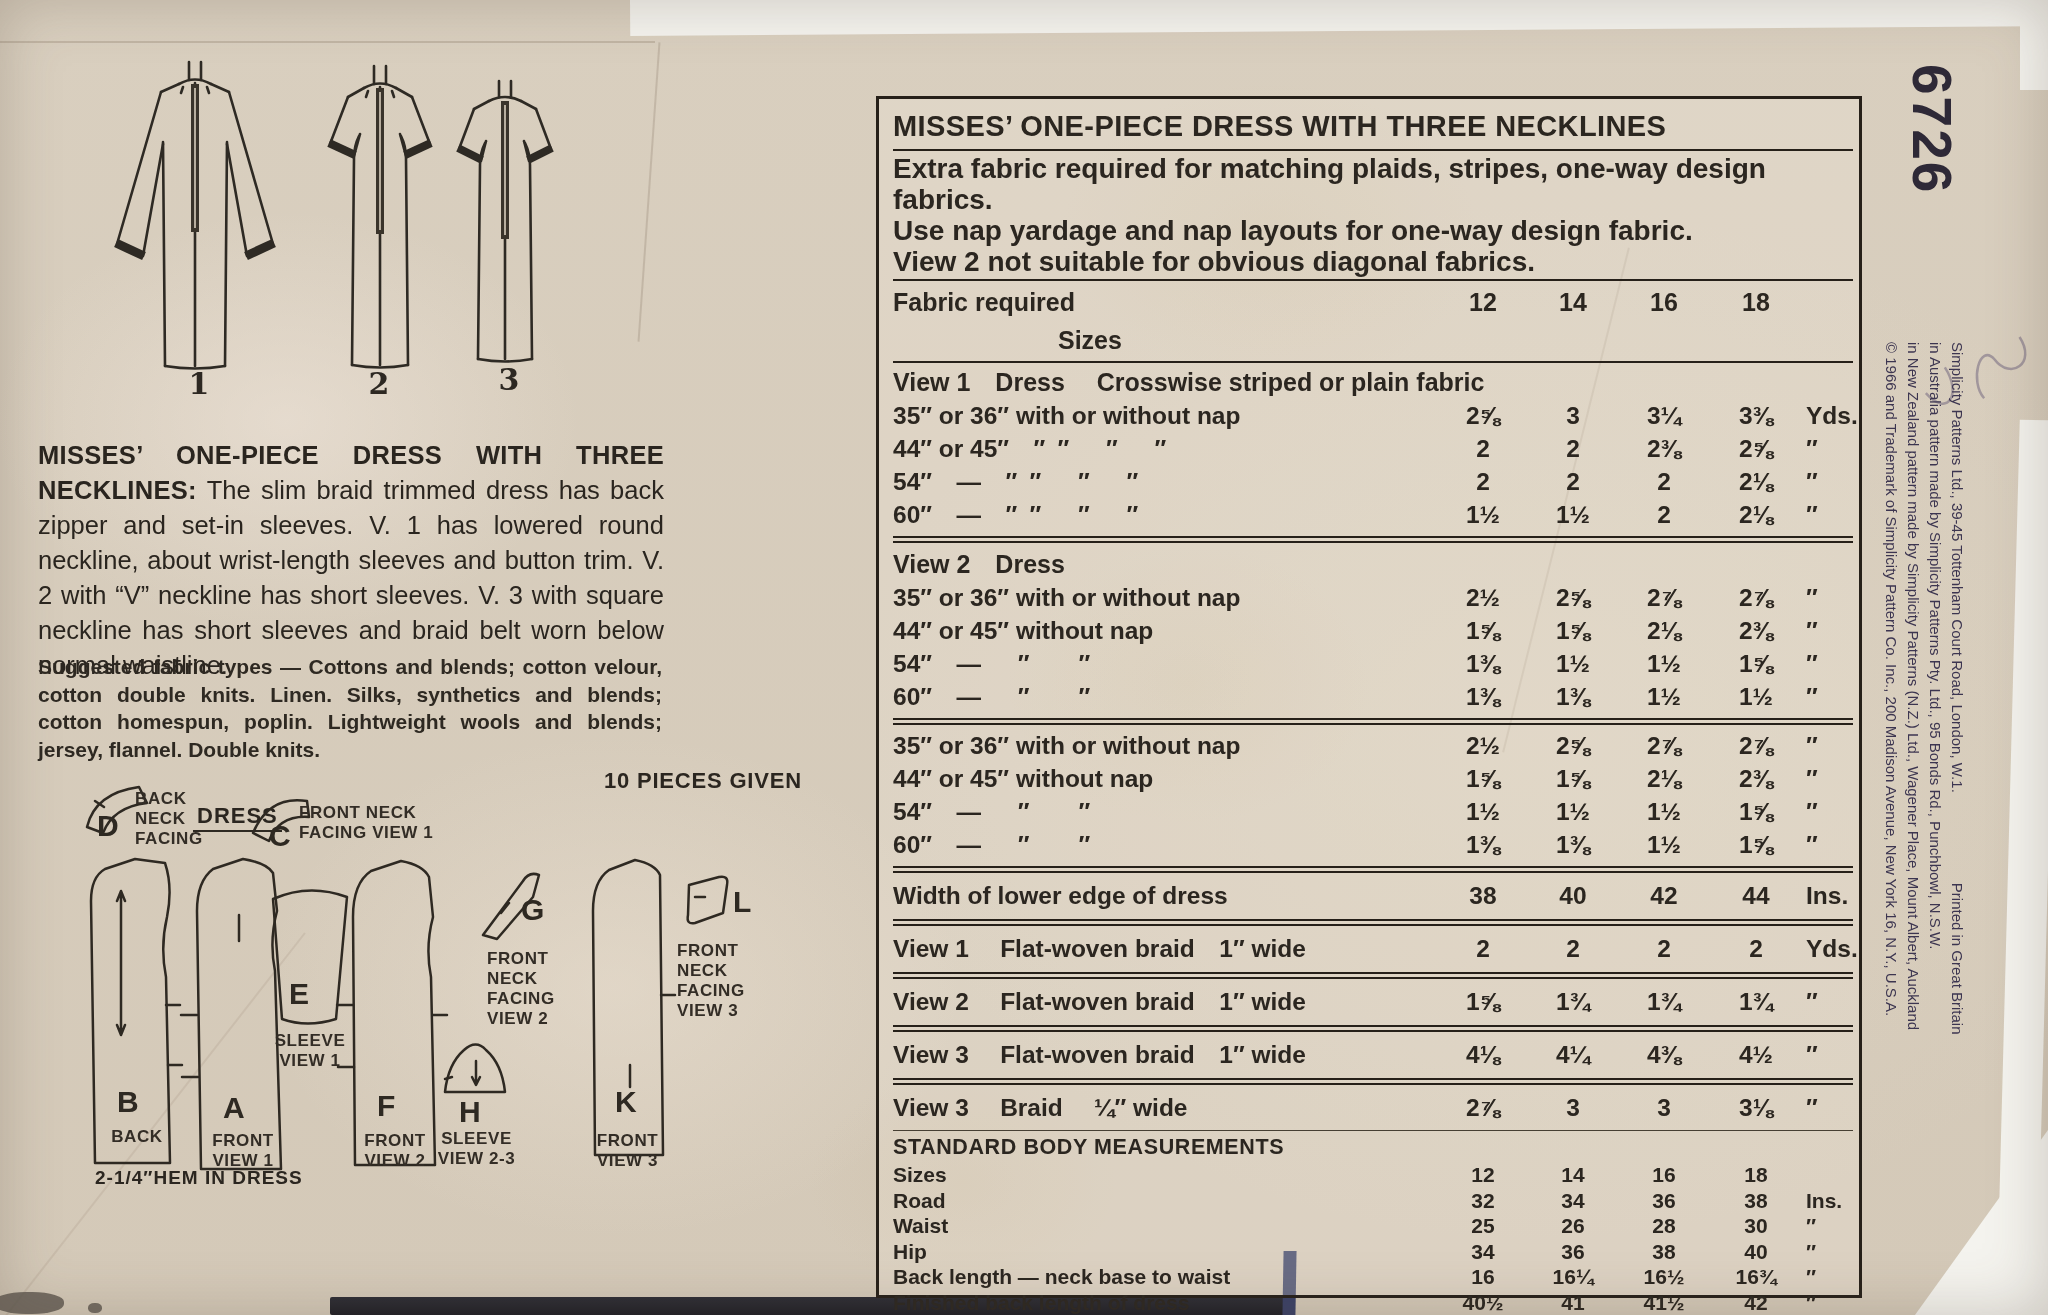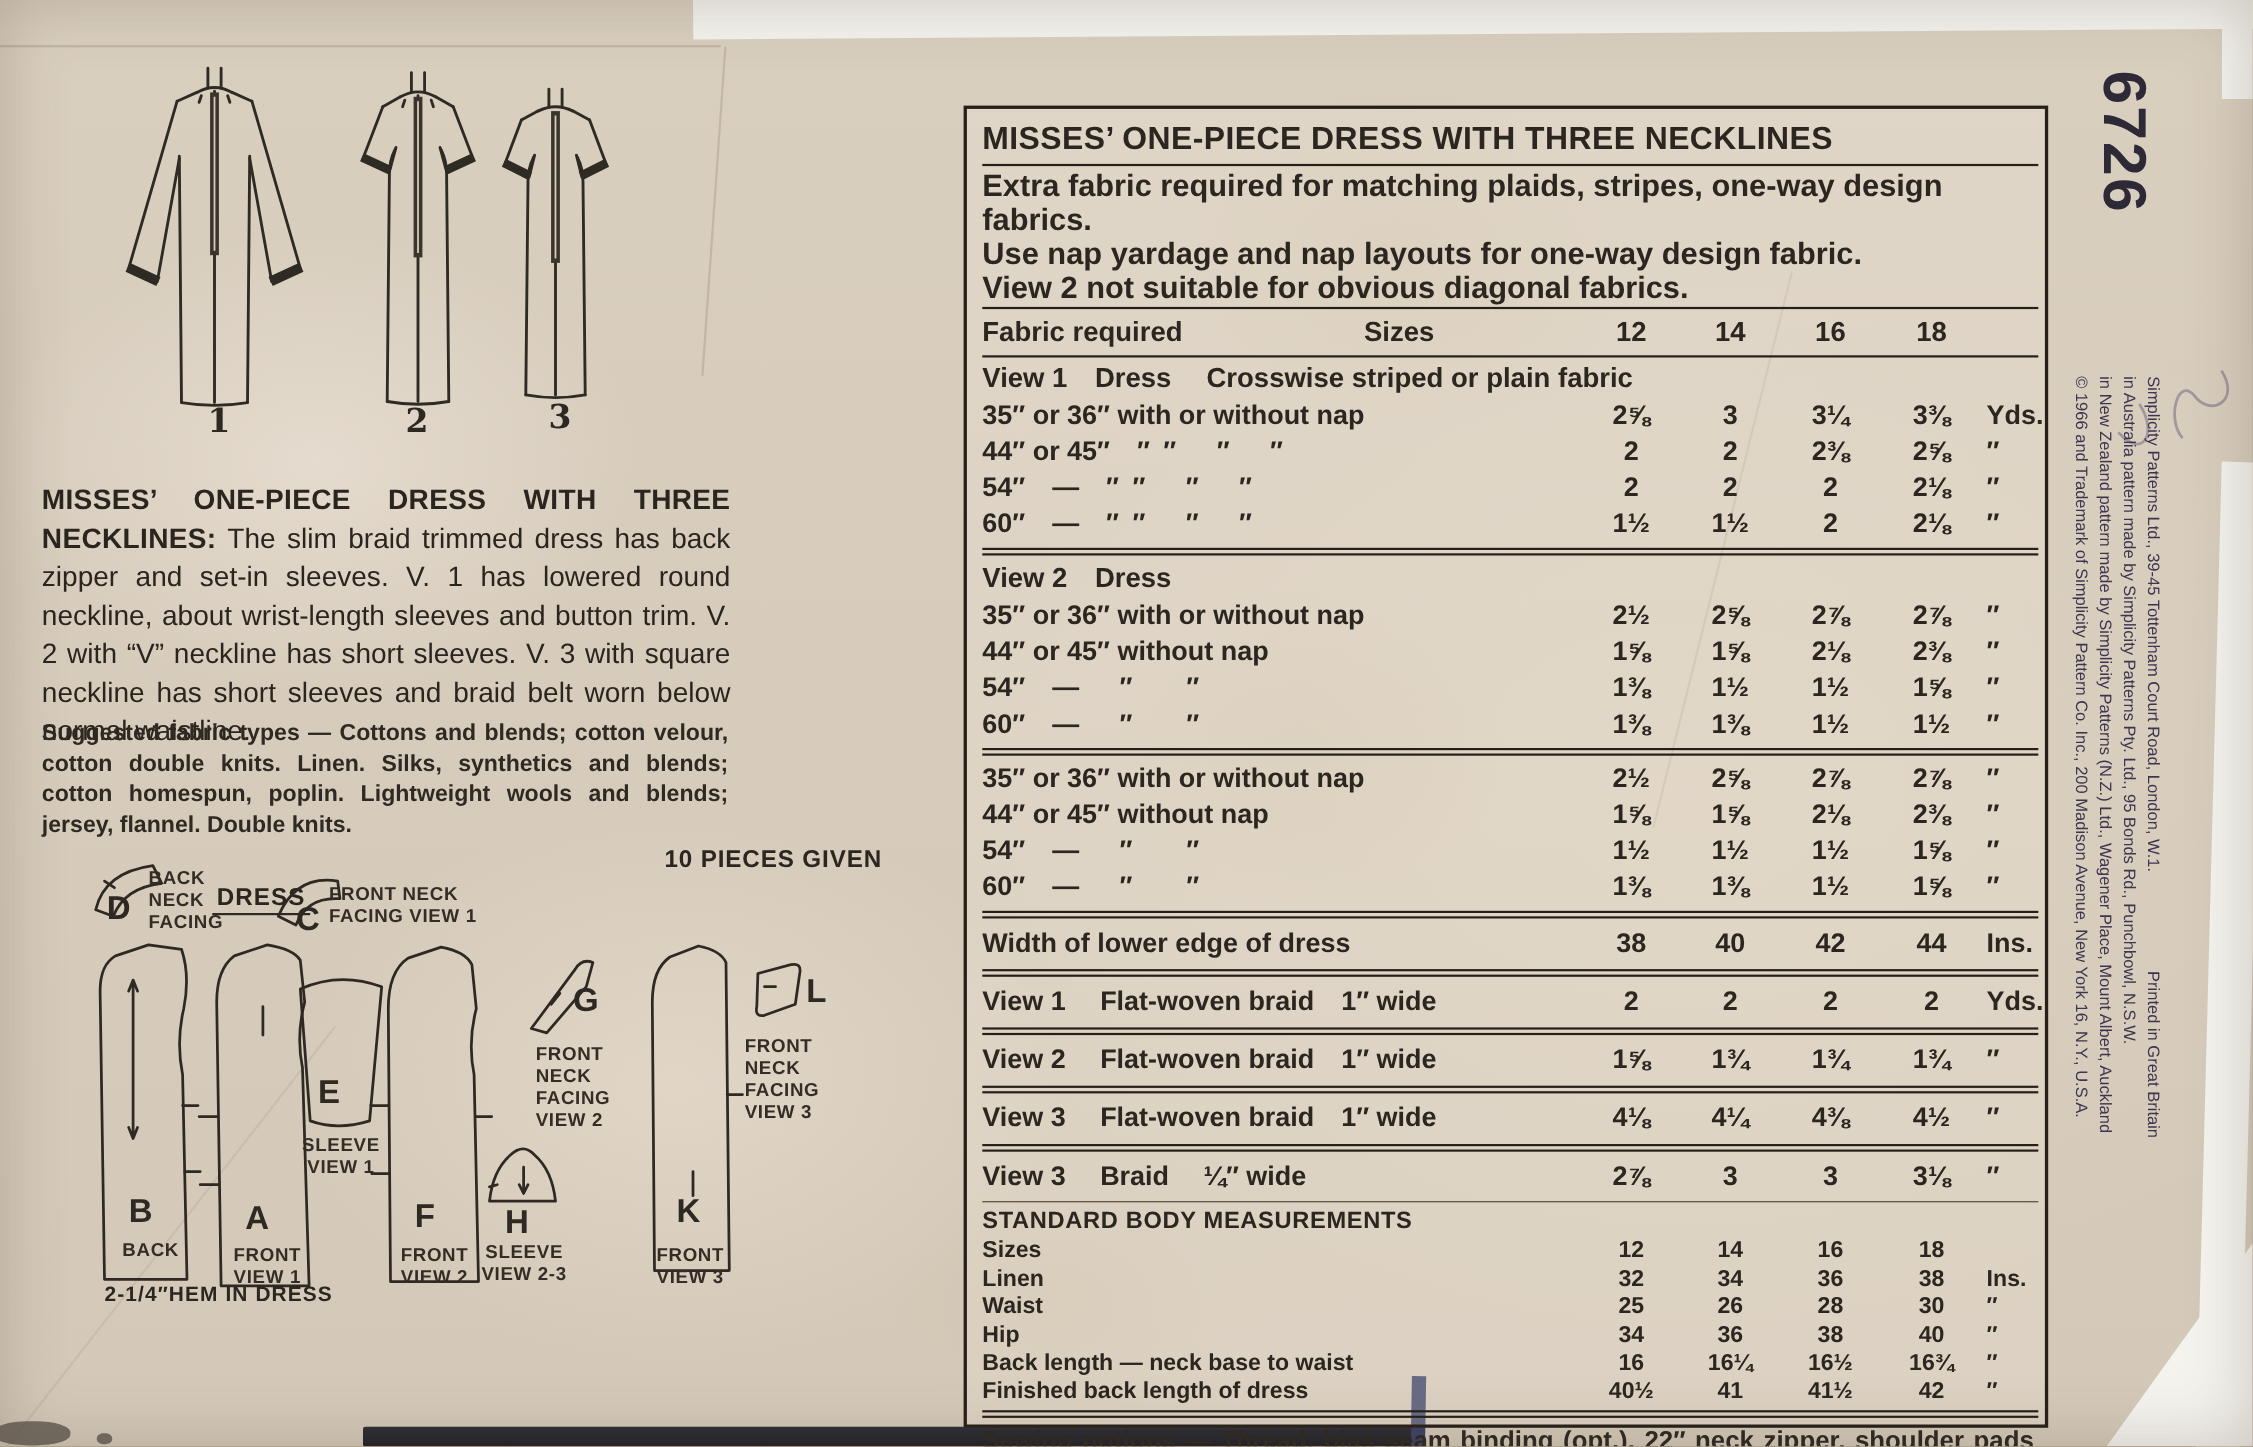--- a/index.html
+++ b/index.html
@@ -39,21 +39,21 @@
   .ttitle{font-size:29px;line-height:42px;letter-spacing:.4px;}
   .rule{border-top:2.5px solid #262019;margin:2px 0;}
   .rulethin{border-top:1.5px solid #463f33;margin:4px 0 2px;}
   .rule2{height:3px;border-top:2px solid #262019;border-bottom:2px solid #262019;margin:5px 0 4px;}
   .intro{font-size:28px;line-height:31px;}
   .trow{display:grid;grid-template-columns:545px 90px 90px 92px 92px 1fr;align-items:baseline;
     font-size:24.5px;line-height:33px;}
   .trow .c{text-align:center;}
   .trow .u{white-space:nowrap;padding-left:4px;}
   .thead{font-size:25px;line-height:38px;}
-  .lblh{display:flex;}
+  .lblh{display:flex;flex-direction:column;}
   .lblh .sizes{margin-left:165px;}
   .sechead{font-size:25px;line-height:34px;}
   .big{line-height:37px;}
   .sbmhead{font-size:21.5px;line-height:29px;letter-spacing:.6px;margin-top:2px;}
   .sbm{font-size:21px;line-height:25.5px;}
   .notions{font-size:23.5px;line-height:30px;margin-top:5px;text-align:justify;padding-right:4px;}
   
   .pattern-number{position:absolute;left:1964px;top:64px;transform:rotate(90deg);
     transform-origin:0 0;font-size:55px;font-weight:700;letter-spacing:2px;color:#2e2937;}
   .margin-text{position:absolute;left:1968px;top:342px;width:952px;transform:rotate(90deg);
@@ -398,21 +398,21 @@
     <div class="sbm">
       <div class="trow sbm">
           <div>Sizes</div>
           <div class="c">12</div>
           <div class="c">14</div>
           <div class="c">16</div>
           <div class="c">18</div>
           <div class="u"></div>
         </div>
       <div class="trow sbm">
-          <div>Linen</div>
+          <div>Road</div>
           <div class="c">32</div>
           <div class="c">34</div>
           <div class="c">36</div>
           <div class="c">38</div>
           <div class="u">Ins.</div>
         </div>
       <div class="trow sbm">
           <div>Waist</div>
           <div class="c">25</div>
           <div class="c">26</div>

